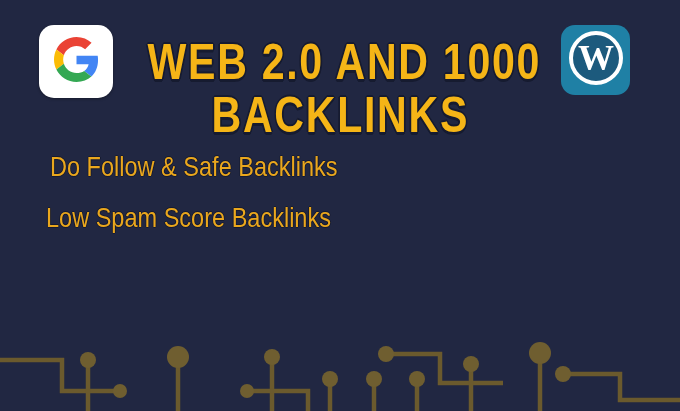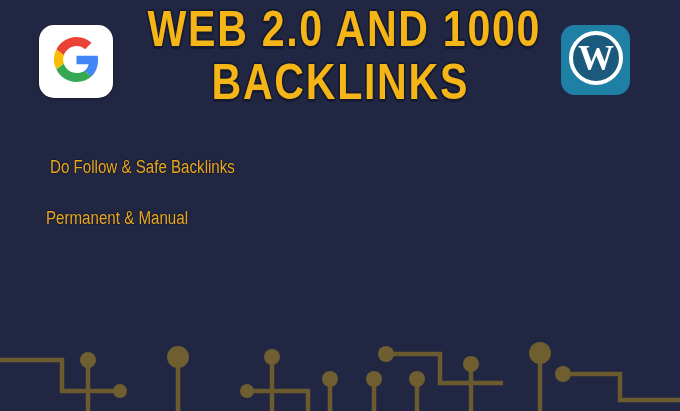--- a/index.html
+++ b/index.html
@@ -18,41 +18,41 @@
     left:39px;top:25px;width:74px;height:73px;background:#ffffff;
     box-shadow:0 1px 3px rgba(0,0,0,.35);
   }
   .badge-wp{
     left:561px;top:25px;width:69px;height:70px;background:#1f80a5;
     border-radius:14px;
   }
 
   
   .title{
-    position:absolute;left:110px;top:3px;width:460px;
+    position:absolute;left:110px;top:36px;width:460px;
     text-align:center;
     color:#f5b517;
     font-weight:bold;
     font-size:49px;line-height:53px;
     letter-spacing:2px;
   }
   .title .tline{
     display:inline-block;
     transform:scale(0.84,1.03);
     white-space:pre;
     text-shadow:
       2px 0 0 #161b30,-2px 0 0 #161b30,0 2px 0 #161b30,0 -2px 0 #161b30,
       1px 1px 0 #161b30,-1px -1px 0 #161b30,1px -1px 0 #161b30,-1px 1px 0 #161b30;
   }
 
   
   .features{position:absolute;left:46px;top:150px;}
   .feature{
     height:34px;line-height:34px;margin-bottom:17px;
-    font-size:18px;color:#eaa71d;
+    font-size:28px;color:#eaa71d;
     white-space:pre;
   }
   .feature .ftext{
     display:inline-block;transform:scaleX(0.84);transform-origin:left center;
     white-space:pre;
     text-shadow:1px 0 0 #161b30,-1px 0 0 #161b30,0 1px 0 #161b30,0 -1px 0 #161b30;
   }
   .feature:first-child{padding-left:4px;}
 
   
@@ -83,21 +83,21 @@
     </span>
   </div>
 
   <div class="title">
     <span class="tline">WEB 2.0 AND 1000</span><br>
     <span class="tline">BACKLINKS</span>
   </div>
 
   <div class="features">
     <div class="feature"><span class="ftext">Do Follow &amp; Safe Backlinks</span></div>
-    <div class="feature"><span class="ftext">Permanent &amp; Manual</span></div>
+    <div class="feature"><span class="ftext">Low Spam Score Backlinks</span></div>
   </div>
 
   <svg class="circuit" viewBox="0 0 680 75" fill="none" stroke="#6b5a2d" stroke-width="4.5">
 
     <polyline points="0,24 62,24 62,55 114,55"></polyline>
     <circle cx="120" cy="55" r="7" fill="#6f5e30" stroke="none"></circle>
 
     <line x1="88" y1="24" x2="88" y2="75"></line>
       <circle cx="88" cy="24" r="8" fill="#6f5e30" stroke="none"></circle>
     <line x1="178" y1="21" x2="178" y2="75"></line>

